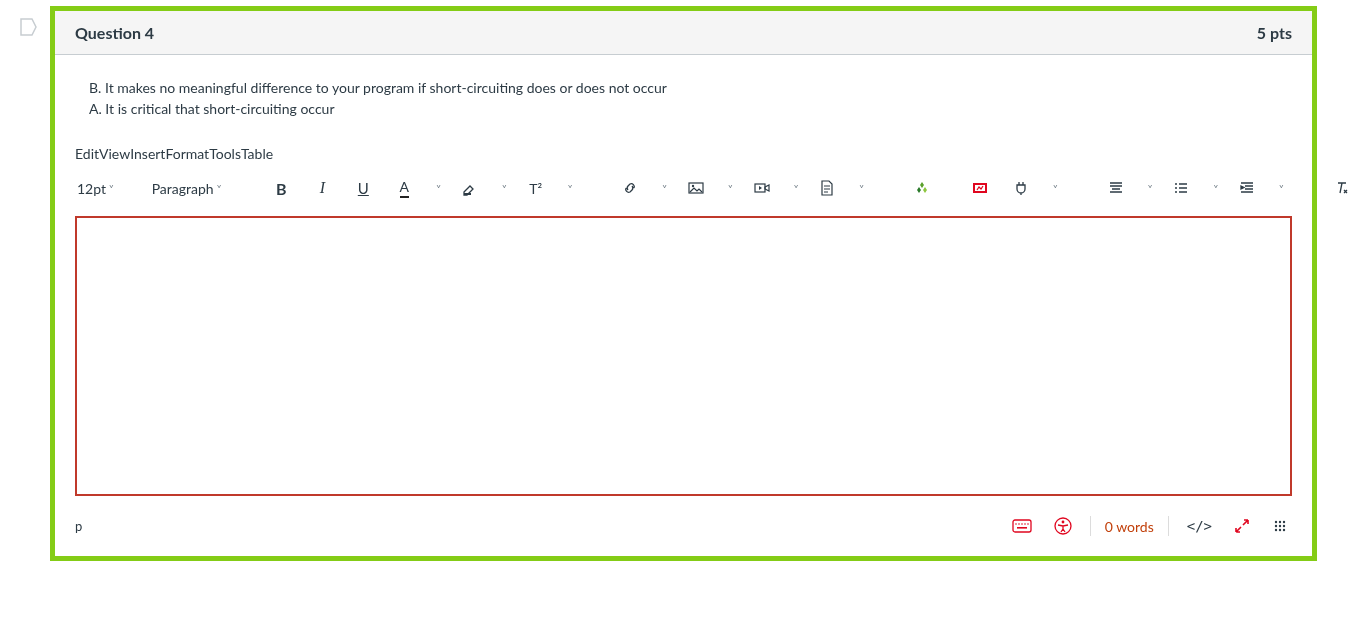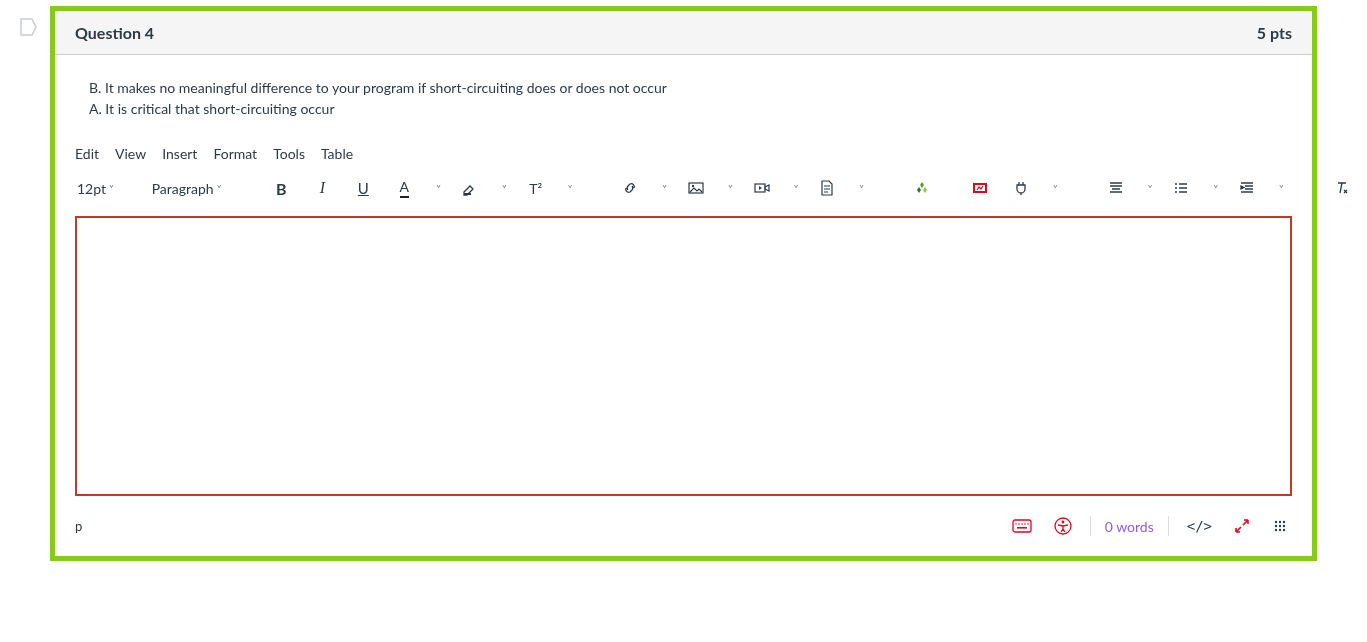--- a/index.html
+++ b/index.html
@@ -41,21 +41,20 @@
   }
   .body {
     padding: 20px 20px 18px 20px;
   }
   .prompt { margin: 12px 0 8px 0; line-height: 1.4; color:#2D3B45;}
   .options { margin-left: 14px; }
   .options div { margin: 4px 0; }
   .menubar {
     margin-top: 28px;
     display: flex;
-    gap: 16px;
     color: #2D3B45;
     font-size: 14px;
   }
   .menubar span { cursor: pointer; }
   .toolbar {
     margin-top: 14px;
     display: flex;
     align-items: center;
     gap: 17px;
     color: #2D3B45;
@@ -107,21 +106,21 @@
   .statusbar .right {
     display: flex;
     align-items: center;
     gap: 14px;
   }
   .statusbar .right .bar {
     width:1px; height:20px; background:#dcdcdc;
   }
   svg { display:block; }
   .red { color:#E0061F; }
-  .words { color:#8b5cf6; }
+  .words { color:#c2410c; }
 </style>
 </head>
 <body>
 
 <div class="wrap">
 
   <div class="bookmark">
     <svg width="18" height="18" viewBox="0 0 18 18">
       <path d="M1 1 h11 l4 8 l-4 8 h-11 z" fill="none" stroke="#C7CDD1" stroke-width="1.5"></path>
     </svg>

